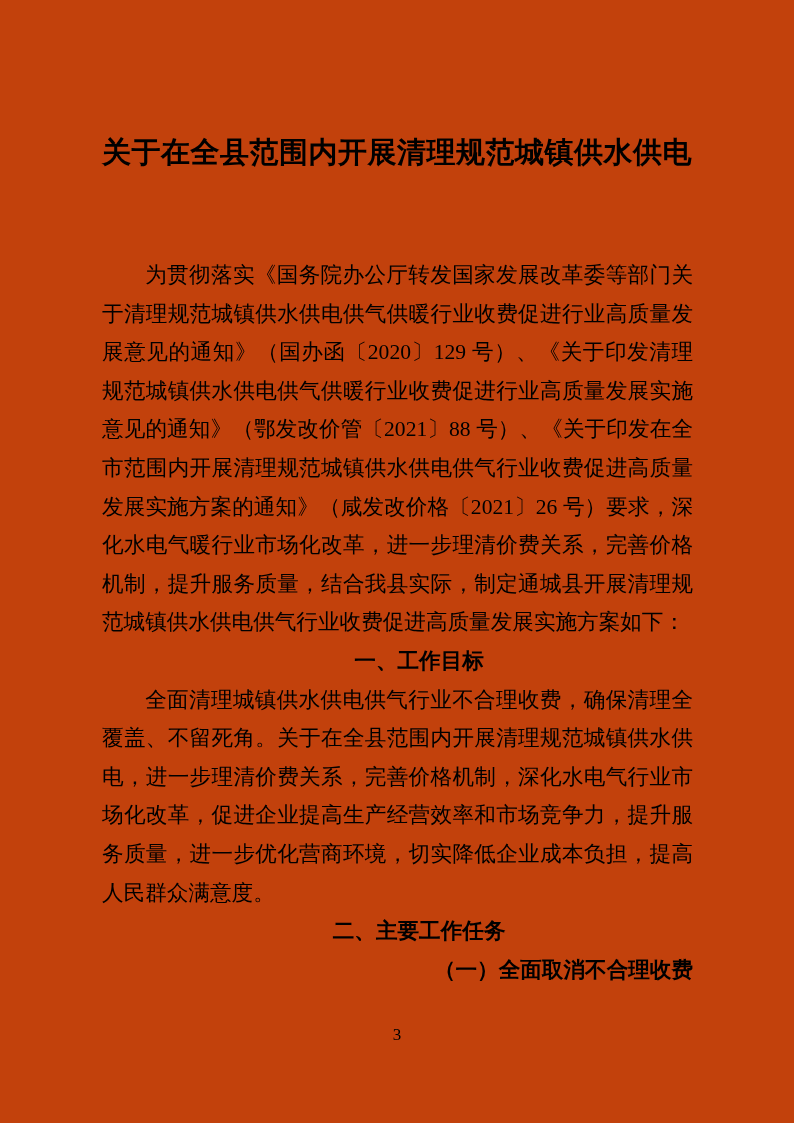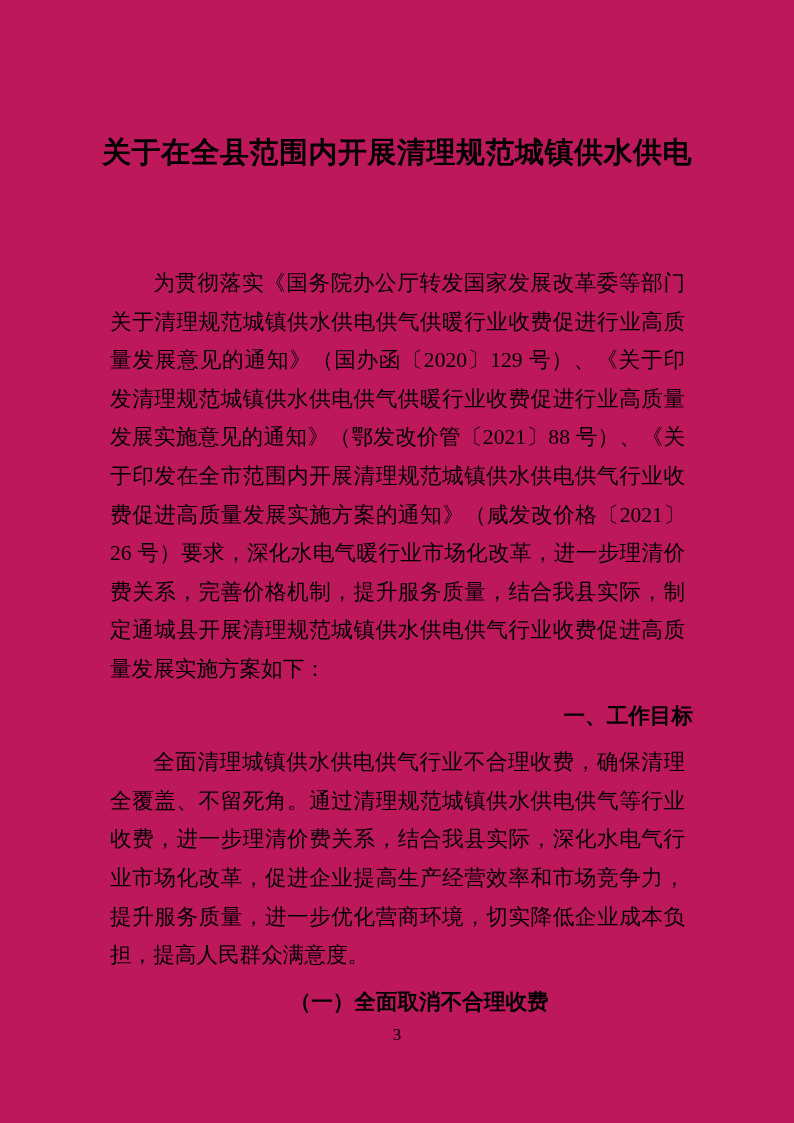--- a/index.html
+++ b/index.html
@@ -5,21 +5,21 @@
   * { box-sizing: border-box; }
   html, body {
     margin: 0;
     padding: 0;
     background: #ffffff;
   }
   .page {
     position: relative;
     width: 794px;
     height: 1123px;
-    background: #be185d;
+    background: #c2410c;
     color: #000000;
     overflow: hidden;
     font-family: "Liberation Serif", "DejaVu Serif", serif;
   }
   .doc-title {
     position: absolute;
     top: 129px;
     left: 0;
     width: 794px;
     margin: 0;
@@ -34,39 +34,39 @@
   .doc-body {
     position: absolute;
     top: 256px;
     left: 102px;
     width: 591px;
     font-size: 21.6px;
     line-height: 38.6px;
     text-align: justify;
   }
   .para {
-    margin: 8px;
+    margin: 0;
     text-indent: 2em;
   }
   .heading-black {
     margin: 0;
     text-indent: 2em;
     font-size: 21.6px;
     line-height: 38.6px;
     font-weight: bold;
-    text-align: right;
+    text-align: center;
     font-family: "Liberation Sans", "DejaVu Sans", sans-serif;
   }
   .heading-kai {
     margin: 0;
     text-indent: 2em;
     font-size: 21.6px;
     line-height: 38.6px;
     font-weight: bold;
-    text-align: center;
+    text-align: right;
     font-family: "Liberation Serif", "DejaVu Serif", serif;
   }
   .numbered-lead {
     font-weight: bold;
   }
   .page-number {
     position: absolute;
     top: 1023px;
     left: 0;
     width: 794px;
@@ -83,22 +83,23 @@
 
   <h1 class="doc-title">
     <span class="title-line">关于在全县范围内开展清理规范城镇供水供电</span>
   </h1>
 
   <div class="doc-body">
     <p class="para">为贯彻落实《国务院办公厅转发国家发展改革委等部门关于清理规范城镇供水供电供气供暖行业收费促进行业高质量发展意见的通知》（国办函〔2020〕129 号）、《关于印发清理规范城镇供水供电供气供暖行业收费促进行业高质量发展实施意见的通知》（鄂发改价管〔2021〕88 号）、《关于印发在全市范围内开展清理规范城镇供水供电供气行业收费促进高质量发展实施方案的通知》（咸发改价格〔2021〕26 号）要求，深化水电气暖行业市场化改革，进一步理清价费关系，完善价格机制，提升服务质量，结合我县实际，制定通城县开展清理规范城镇供水供电供气行业收费促进高质量发展实施方案如下：</p>
 
     <h2 class="heading-black">一、工作目标</h2>
 
-    <p class="para">全面清理城镇供水供电供气行业不合理收费，确保清理全覆盖、不留死角。通过清理规范城镇供水供电供气等行业收费，进一步理清价费关系，结合我县实际，深化水电气行业市场化改革，促进企业提高生产经营效率和市场竞争力，提升服务质量，进一步优化营商环境，切实降低企业成本负担，提高人民群众满意度。</p>
+    <p class="para">全面清理城镇供水供电供气行业不合理收费，确保清理全覆盖、不留死角。关于在全县范围内开展清理规范城镇供水供电，进一步理清价费关系，完善价格机制，深化水电气行业市场化改革，促进企业提高生产经营效率和市场竞争力，提升服务质量，进一步优化营商环境，切实降低企业成本负担，提高人民群众满意度。</p>
 
+    <h2 class="heading-black">二、主要工作任务</h2>
 
     <h3 class="heading-kai">（一）全面取消不合理收费</h3>
 
   </div>
 
   <div class="page-number">3</div>
 
 </div>
 
 </body></html>

